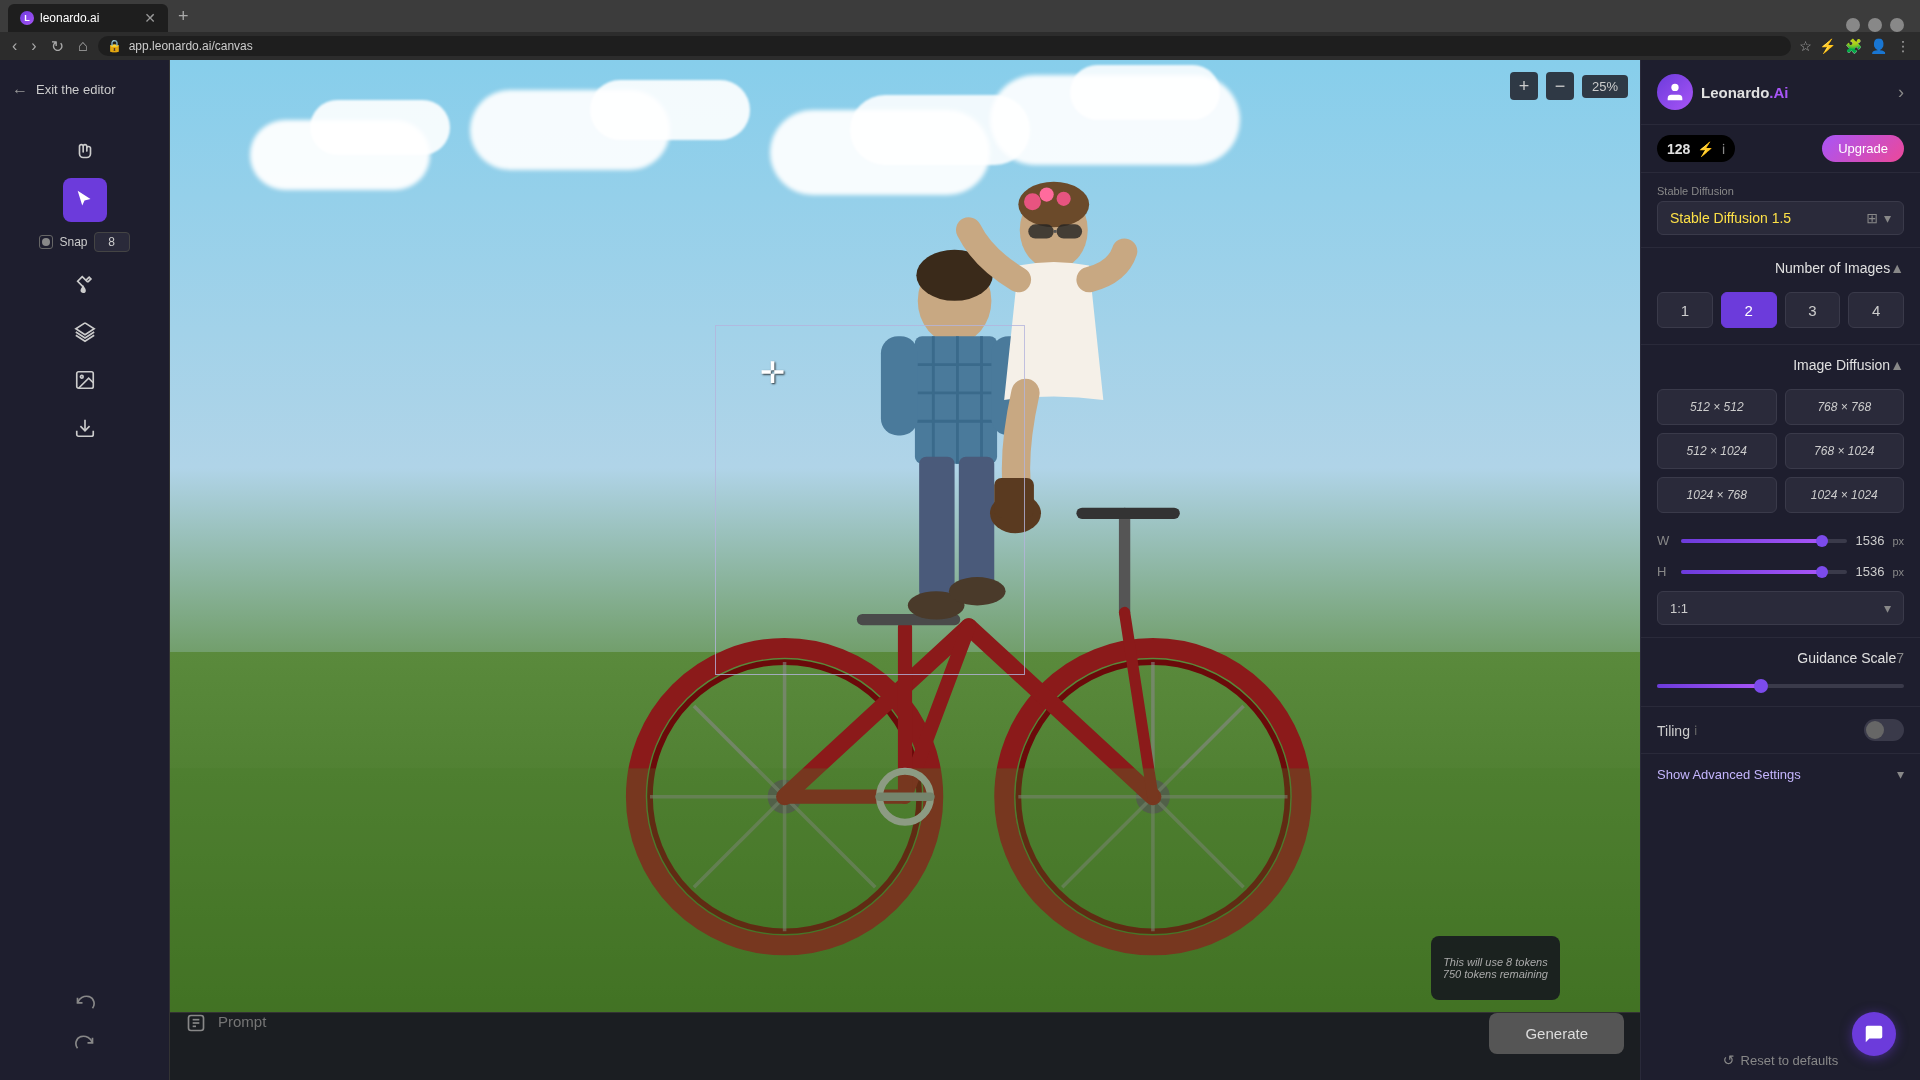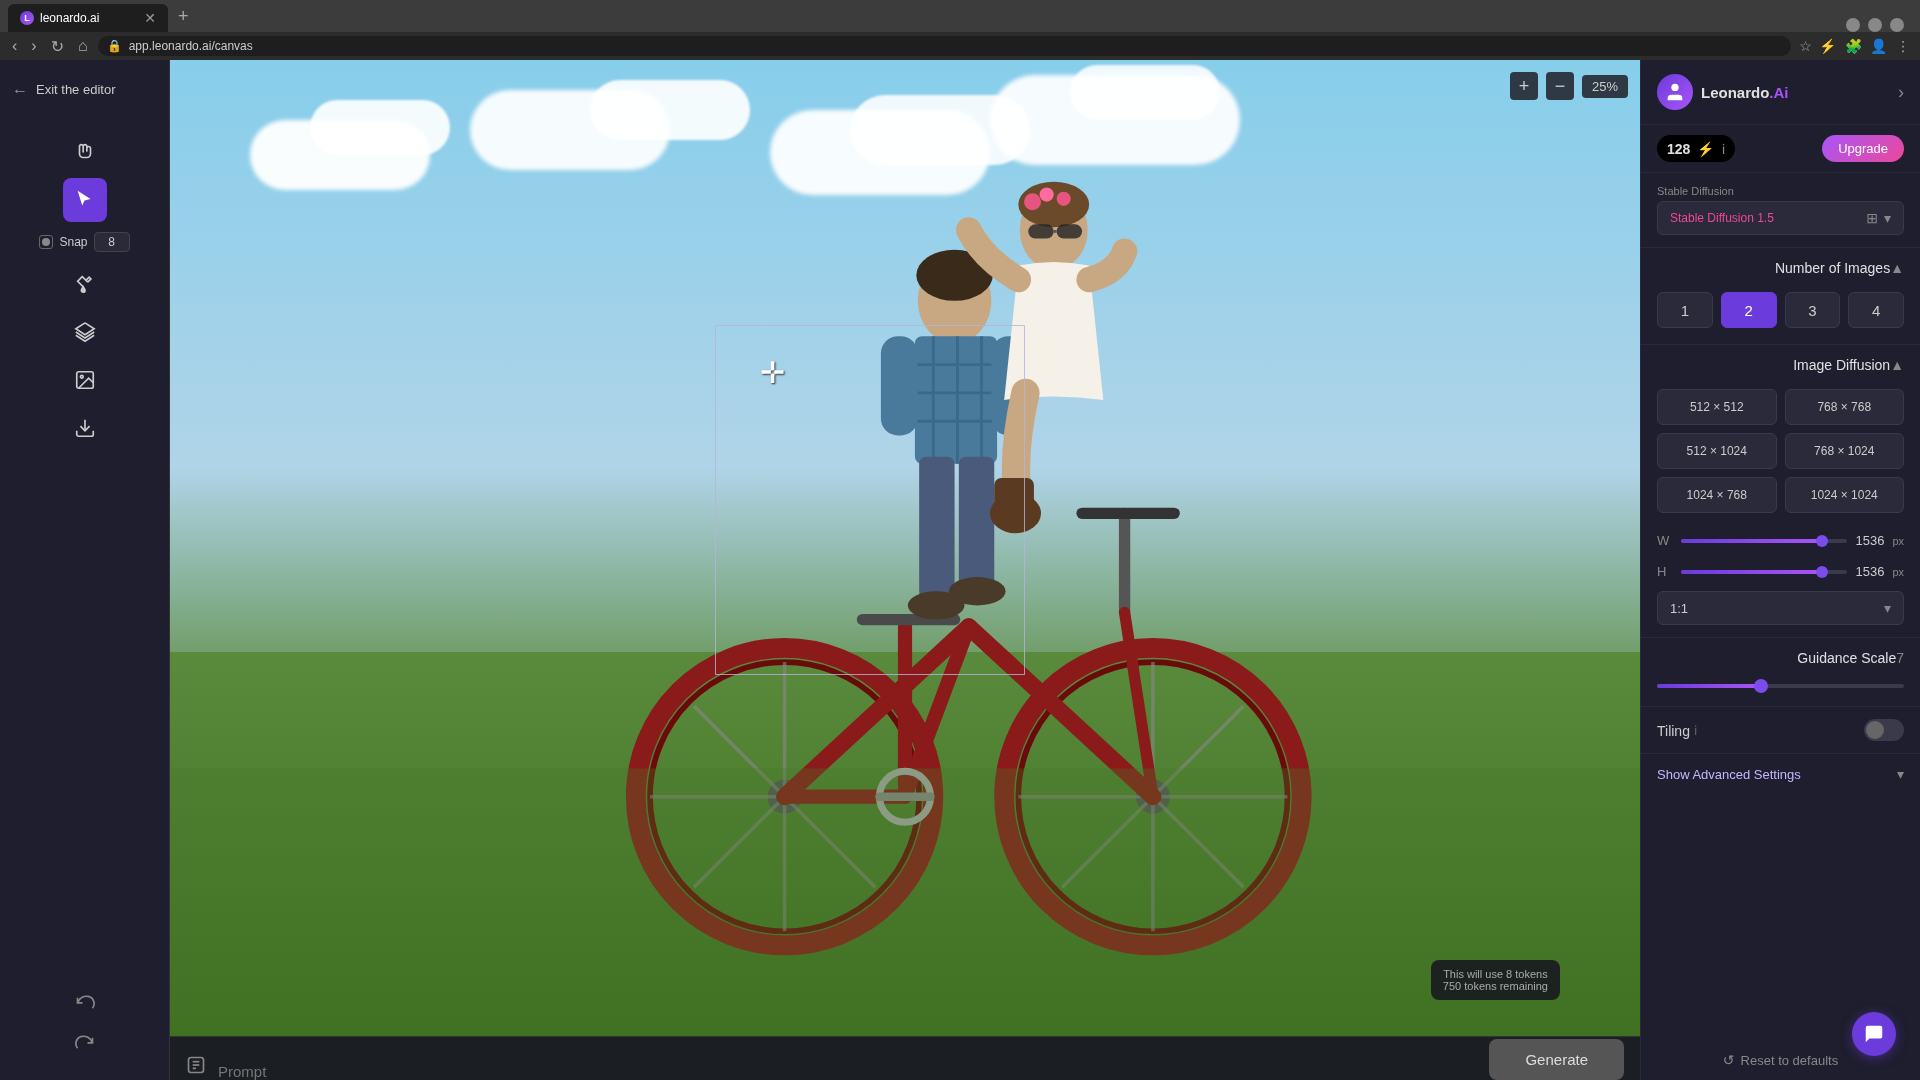--- a/index.html
+++ b/index.html
@@ -45,27 +45,27 @@
     
     .selection-box { position: absolute; border: 1.5px solid rgba(180, 180, 220, 0.8); background: transparent; pointer-events: none; }
     .move-cursor { position: absolute; color: #fff; font-size: 28px; text-shadow: 1px 1px 2px rgba(0,0,0,0.8); }
 
     
     .canvas-top-controls { position: absolute; top: 12px; right: 12px; display: flex; align-items: center; gap: 8px; z-index: 10; }
     .zoom-btn { width: 28px; height: 28px; background: rgba(30,30,40,0.85); border-radius: 4px; display: flex; align-items: center; justify-content: center; color: #ccc; font-size: 18px; cursor: pointer; }
     .zoom-level { background: rgba(30,30,40,0.85); border-radius: 4px; padding: 4px 10px; color: #ccc; font-size: 13px; }
 
     
-    .prompt-bar { position: absolute; bottom: 0; left: 0; right: 0; height: 44px; background: rgba(25,25,35,0.95); display: flex; align-items: flex-end; padding: 0 16px; gap: 12px; border-top: 1px solid #333; z-index: 10; }
+    .prompt-bar { position: absolute; bottom: 0; left: 0; right: 0; height: 68px; background: rgba(25,25,35,0.95); display: flex; align-items: flex-start; padding: 0 16px; gap: 12px; border-top: 1px solid #333; z-index: 10; }
     .prompt-icon { color: #888; font-size: 18px; }
     .prompt-input { flex: 1; background: transparent; border: none; outline: none; color: #888; font-size: 15px; }
     .generate-btn { background: #555; color: #ddd; border: none; border-radius: 8px; padding: 12px 36px; font-size: 15px; cursor: pointer; font-weight: 500; }
 
     
-    .token-warning { position: absolute; bottom: 80px; right: 80px; background: rgba(20,20,30,0.85); border-radius: 8px; padding: 8px 12px; font-size: 11px; color: #aaa; text-align: center; }
+    .token-warning { position: absolute; bottom: 80px; right: 80px; background: rgba(20,20,30,0.85); border-radius: 8px; padding: 20px 12px; font-size: 11px; color: #aaa; text-align: center; font-style: italic; }
 
     
     .right-panel { width: 280px; background: #1e1e2e; border-left: 1px solid #2a2a3a; overflow-y: auto; display: flex; flex-direction: column; }
     .right-panel::-webkit-scrollbar { width: 4px; }
     .right-panel::-webkit-scrollbar-thumb { background: #444; border-radius: 2px; }
 
     
     .panel-header { padding: 14px 16px; display: flex; align-items: center; justify-content: space-between; border-bottom: 1px solid #2a2a3a; }
     .panel-user { display: flex; align-items: center; gap: 8px; }
     .panel-avatar { width: 36px; height: 36px; border-radius: 50%; background: linear-gradient(135deg, #6c3bdb, #a855f7); display: flex; align-items: center; justify-content: center; color: #fff; font-size: 13px; font-weight: bold; overflow: hidden; }
@@ -78,39 +78,39 @@
     .credits-badge { display: flex; align-items: center; gap: 7px; background: #000000; border-radius: 16px; padding: 4px 10px; }
     .credits-num { font-size: 14px; color: #e0e0e0; font-weight: 600; }
     .credits-icon { color: #f59e0b; font-size: 14px; }
     .credits-info { color: #888; font-size: 14px; cursor: pointer; }
     .upgrade-btn { background: linear-gradient(135deg, #a855f7, #ec4899); color: #fff; border: none; border-radius: 16px; padding: 6px 16px; font-size: 13px; cursor: pointer; font-weight: 500; }
 
     
     .panel-section { padding: 12px 16px; border-bottom: 1px solid #2a2a3a; }
     .model-label { font-size: 11px; color: #888; margin-bottom: 4px; }
     .model-selector { background: #2a2a3a; border: 1px solid #3a3a4a; border-radius: 6px; padding: 8px 12px; display: flex; align-items: center; justify-content: space-between; cursor: pointer; }
-    .model-name { font-size: 12px; color: #ec4899; }
+    .model-name { font-size: 14px; color: #fde047; }
     .model-actions { display: flex; align-items: center; gap: 6px; }
     .model-icon-btn { color: #888; font-size: 14px; cursor: pointer; }
     .model-dropdown-arrow { color: #888; font-size: 14px; }
 
     
     .collapsible-section { border-bottom: 1px solid #2a2a3a; }
     .section-header { padding: 12px 16px; display: flex; align-items: center; justify-content: flex-end; cursor: pointer; }
     .section-title { font-size: 14px; color: #e0e0e0; font-weight: 500; display: flex; align-items: center; gap: 6px; }
     .section-collapse { color: #888; font-size: 14px; }
 
     
     .num-images-grid { padding: 4px 16px 16px; display: grid; grid-template-columns: repeat(4, 1fr); gap: 8px; }
     .num-btn { height: 36px; border-radius: 6px; display: flex; align-items: center; justify-content: center; font-size: 15px; cursor: pointer; border: 1px solid #3a3a4a; background: #2a2a3a; color: #ccc; font-weight: 500; }
     .num-btn.selected { background: #6c3bdb; border-color: #6c3bdb; color: #fff; }
 
     
     .dimensions-grid { padding: 4px 16px 12px; display: grid; grid-template-columns: 1fr 1fr; gap: 8px; }
-    .dim-btn { height: 36px; border-radius: 6px; display: flex; align-items: center; justify-content: center; font-size: 12px; cursor: pointer; border: 1px solid #3a3a4a; background: #2a2a3a; color: #ccc; }
+    .dim-btn { height: 36px; border-radius: 6px; display: flex; align-items: center; justify-content: center; font-size: 12px; cursor: pointer; border: 1px solid #3a3a4a; background: #2a2a3a; color: #ccc; font-style: italic; }
 
     
     .slider-row { padding: 6px 16px; }
     .slider-track { width: 100%; height: 4px; background: #3a3a4a; border-radius: 2px; position: relative; cursor: pointer; }
     .slider-fill { height: 100%; background: linear-gradient(90deg, #6c3bdb, #a855f7); border-radius: 2px; }
     .slider-thumb { width: 14px; height: 14px; border-radius: 50%; background: #7c4beb; position: absolute; top: 50%; transform: translateY(-50%); cursor: pointer; }
 
     
     .wh-row { padding: 8px 16px; display: flex; align-items: center; gap: 8px; }
     .wh-label { font-size: 13px; color: #888; width: 16px; }

